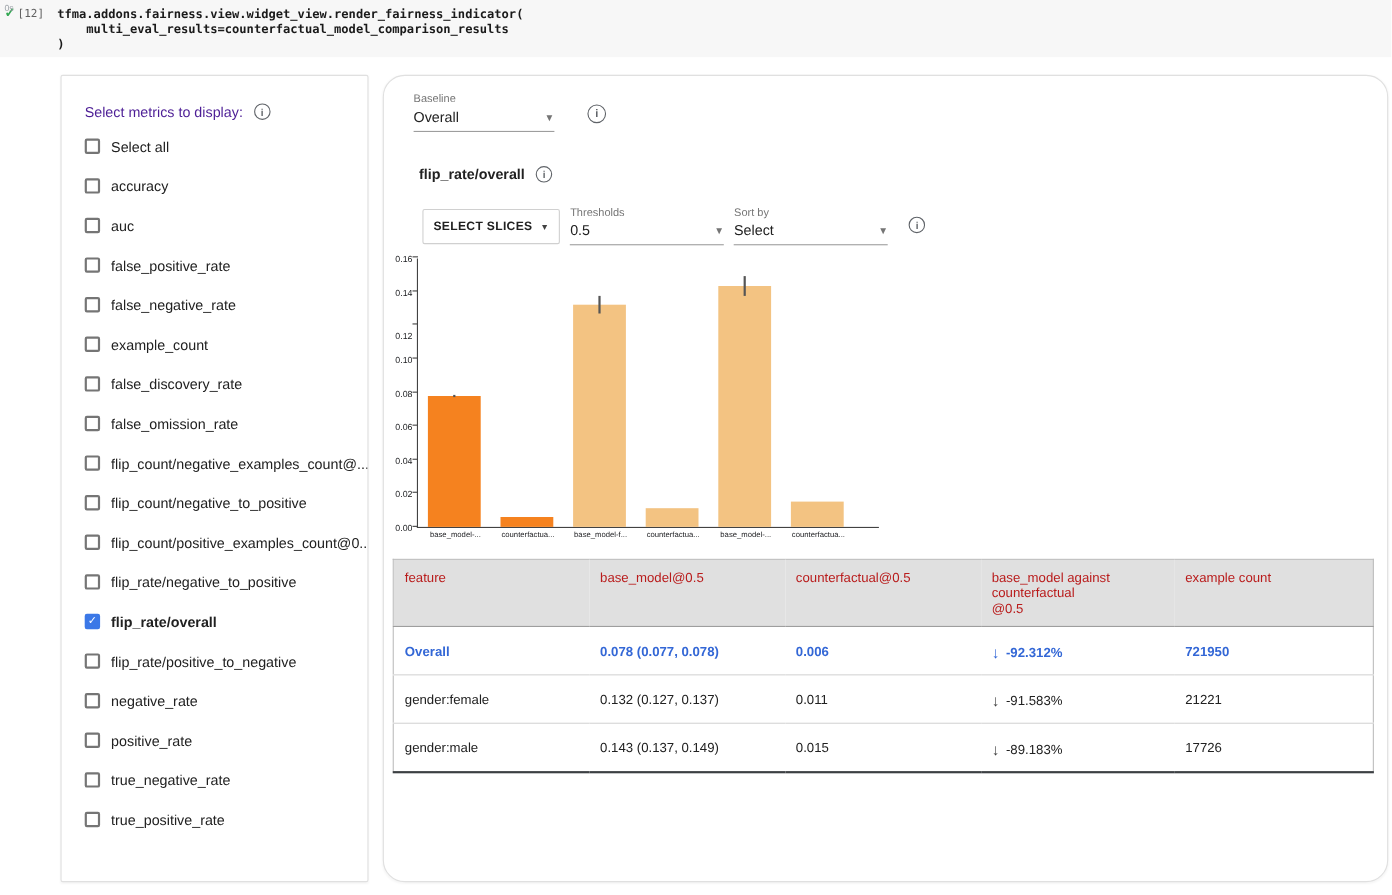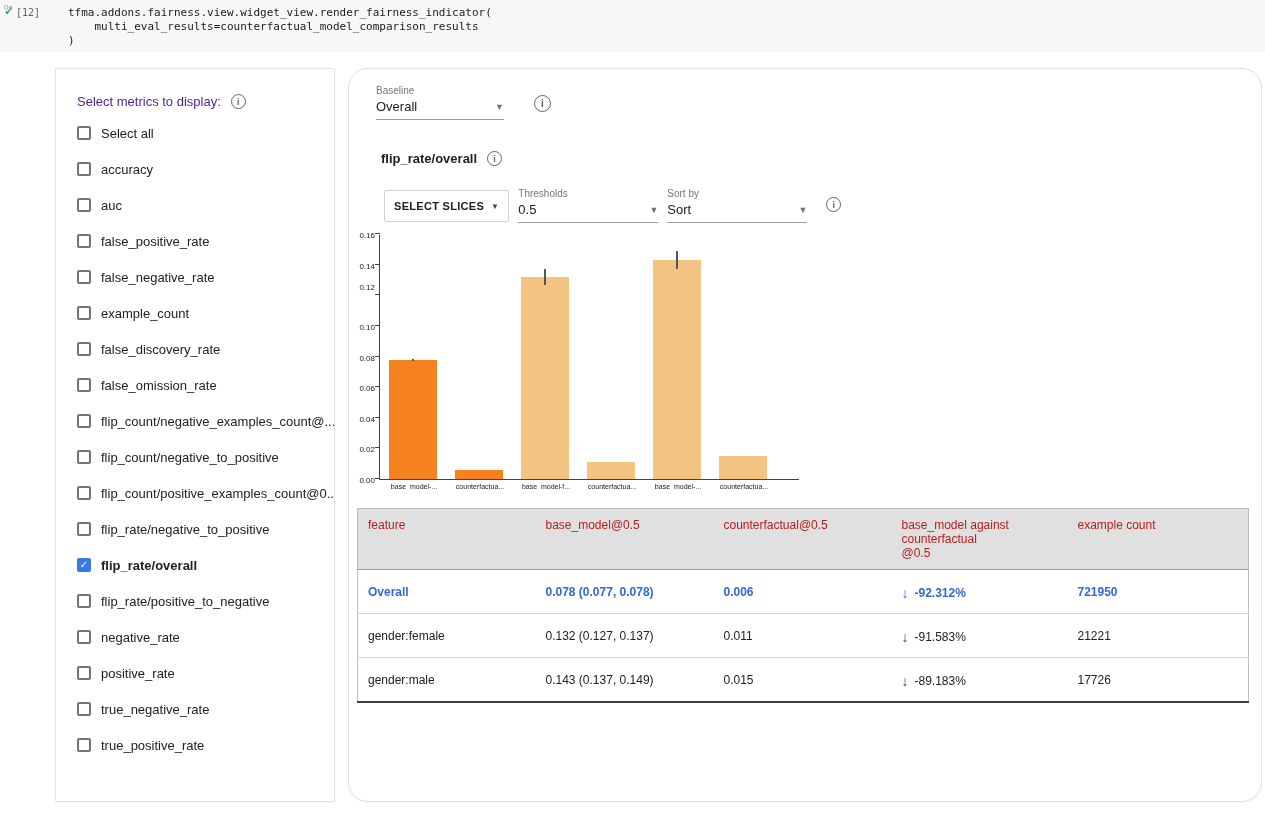--- a/index.html
+++ b/index.html
@@ -5,22 +5,22 @@
   * { box-sizing: border-box; margin: 0; padding: 0; }
   html,body { width:1265px; height:814px; background:#fff; overflow:hidden;
               font-family:"Liberation Sans", sans-serif; color:#212121; }
 
   
   .code-cell { position:relative; width:100%; height:52px; background:#f7f7f7; }
   .cell-check { position:absolute; left:4px; top:4px; color:#34a853; font-size:12px; font-weight:bold; }
   .cell-time  { position:absolute; left:4px; top:3px; color:#9aa0a6; font-size:8px; }
   .exec-count { position:absolute; left:16px; top:7px; color:#616161;
                 font-family:"DejaVu Sans Mono", monospace; font-size:10px; }
-  .code-lines { position:absolute; left:68px; top:6px; font-family:"DejaVu Sans Mono", monospace;
-                font-size:11px; font-weight:normal; color:#1a1a1a; line-height:14px; white-space:pre; }
+  .code-lines { position:absolute; left:52px; top:6px; font-family:"DejaVu Sans Mono", monospace;
+                font-size:11px; font-weight:bold; color:#1a1a1a; line-height:14px; white-space:pre; }
 
   
   .widget-row { display:flex; margin:16px 3px 0 55px; gap:13px; align-items:flex-start; }
   .card { background:#fff; border:1px solid #e0e0e0; border-radius:2px; height:734px; }
   .left-card  { width:280px; overflow:hidden; box-shadow:0 1px 2px rgba(0,0,0,.04); }
   .right-card { flex:1; position:relative; overflow:hidden; box-shadow:0 1px 2px rgba(0,0,0,.04);border-radius:20px; }
 
   
   .metrics-title-row { display:flex; align-items:center; gap:10px; padding:25px 0 6px 21px; }
   .metrics-title { font-size:13px; color:#4c1d95; }
@@ -206,37 +206,37 @@
       <div class="dd small">
         <div class="dd-label">Thresholds</div>
         <div class="dd-value-row">
           <span class="dd-value">0.5</span>
           <span class="dd-caret">▼</span>
         </div>
       </div>
       <div class="dd small">
         <div class="dd-label">Sort by</div>
         <div class="dd-value-row">
-          <span class="dd-value">Sort</span>
+          <span class="dd-value">Select</span>
           <span class="dd-caret">▼</span>
         </div>
       </div>
       <span class="info-icon">i</span>
     </div>
 
     <div class="chart-wrap">
       <div class="chart-row">
         <div class="y-labels" id="ylabels">
             <div class="ylab" style="bottom: -5px;">0.00</div>
             <div class="ylab" style="bottom: 25.625px;">0.02</div>
             <div class="ylab" style="bottom: 56.25px;">0.04</div>
             <div class="ylab" style="bottom: 86.875px;">0.06</div>
             <div class="ylab" style="bottom: 117.5px;">0.08</div>
             <div class="ylab" style="bottom: 148.125px;">0.10</div>
-            <div class="ylab" style="bottom: 188px;">0.12</div>
+            <div class="ylab" style="bottom: 170px;">0.12</div>
             <div class="ylab" style="bottom: 209.375px;">0.14</div>
             <div class="ylab" style="bottom: 240px;">0.16</div>
           </div>
         <div class="plot" id="plot">
             <div class="ytick" style="bottom: 0px;"></div>
             <div class="ytick" style="bottom: 30.625px;"></div>
             <div class="ytick" style="bottom: 61.25px;"></div>
             <div class="ytick" style="bottom: 91.875px;"></div>
             <div class="ytick" style="bottom: 122.5px;"></div>
             <div class="ytick" style="bottom: 153.125px;"></div>

